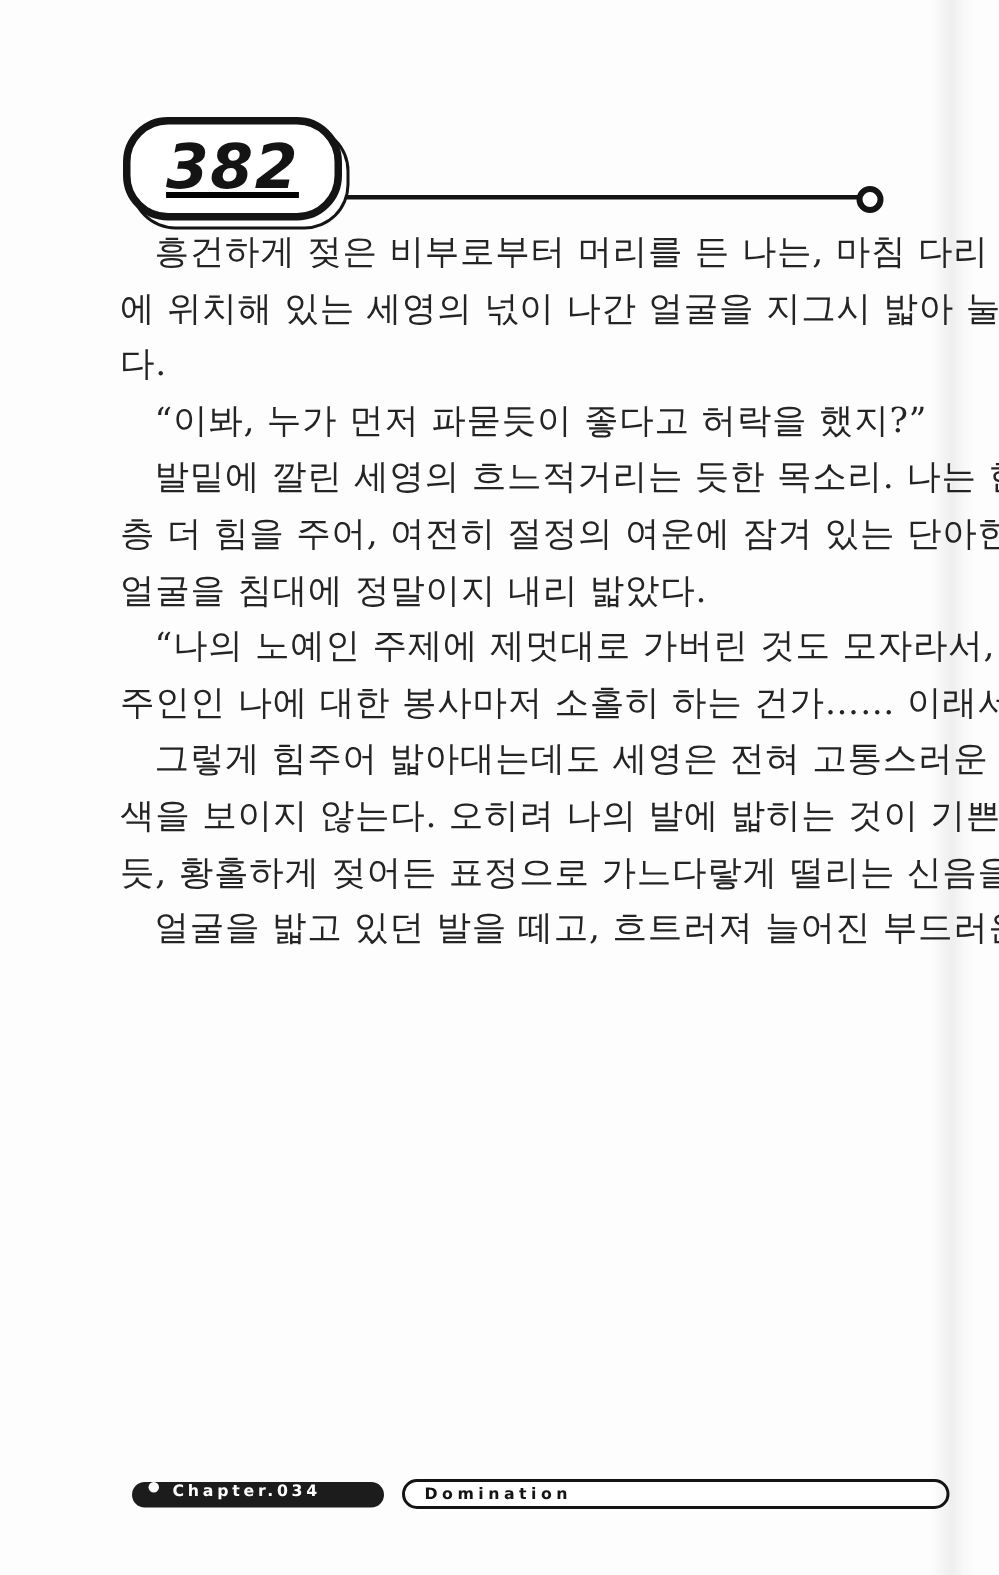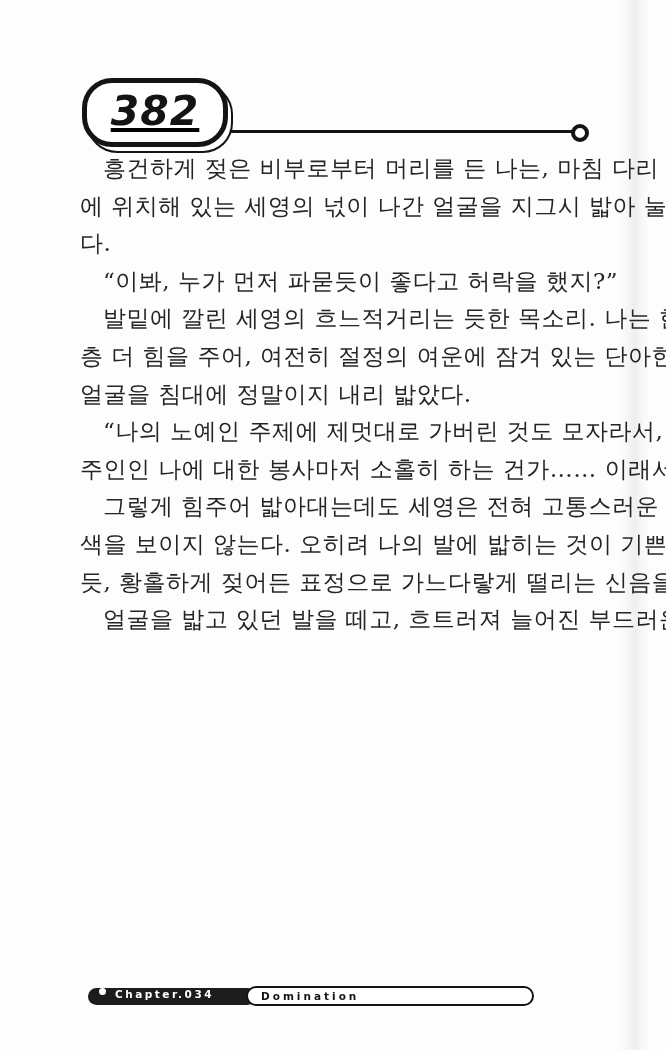--- a/index.html
+++ b/index.html
@@ -55,22 +55,22 @@
     padding-left:11px;box-sizing:border-box;
     color:#fff;
     font-family:"DejaVu Sans","Liberation Sans",sans-serif;
     font-weight:bold;font-size:10.5px;letter-spacing:2.5px;
   }
   .chapter-pill .dot{
     width:7px;height:7px;border-radius:50%;
     background:#fff;margin-right:9px;flex:0 0 auto;
   }
   .title-pill{
-    position:absolute;left:246px;top:986px;
-    width:288px;height:20px;
+    position:absolute;left:268px;top:986px;
+    width:365px;height:20px;
     background:#fff;border:2px solid #141414;border-radius:11px;
     display:flex;align-items:center;
     padding-left:13px;box-sizing:border-box;
     color:#141414;
     font-family:"DejaVu Sans","Liberation Sans",sans-serif;
     font-weight:bold;font-size:10.5px;letter-spacing:3px;
   }
   
   .page-edge{
     position:absolute;top:0;right:16px;width:30px;height:100%;

